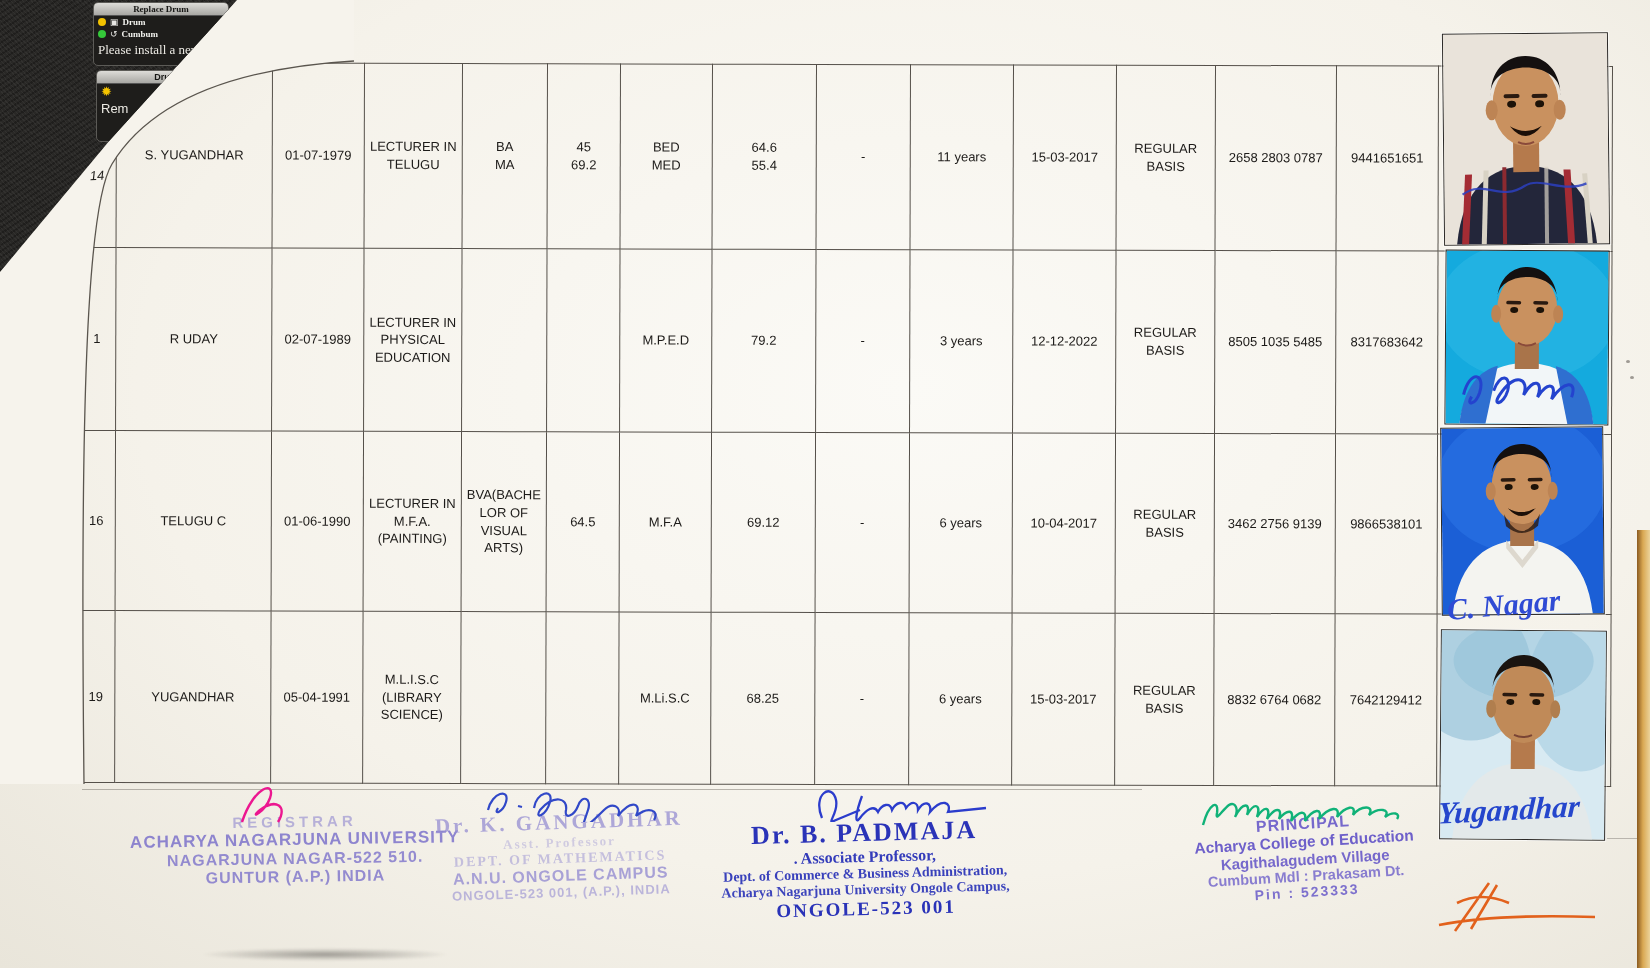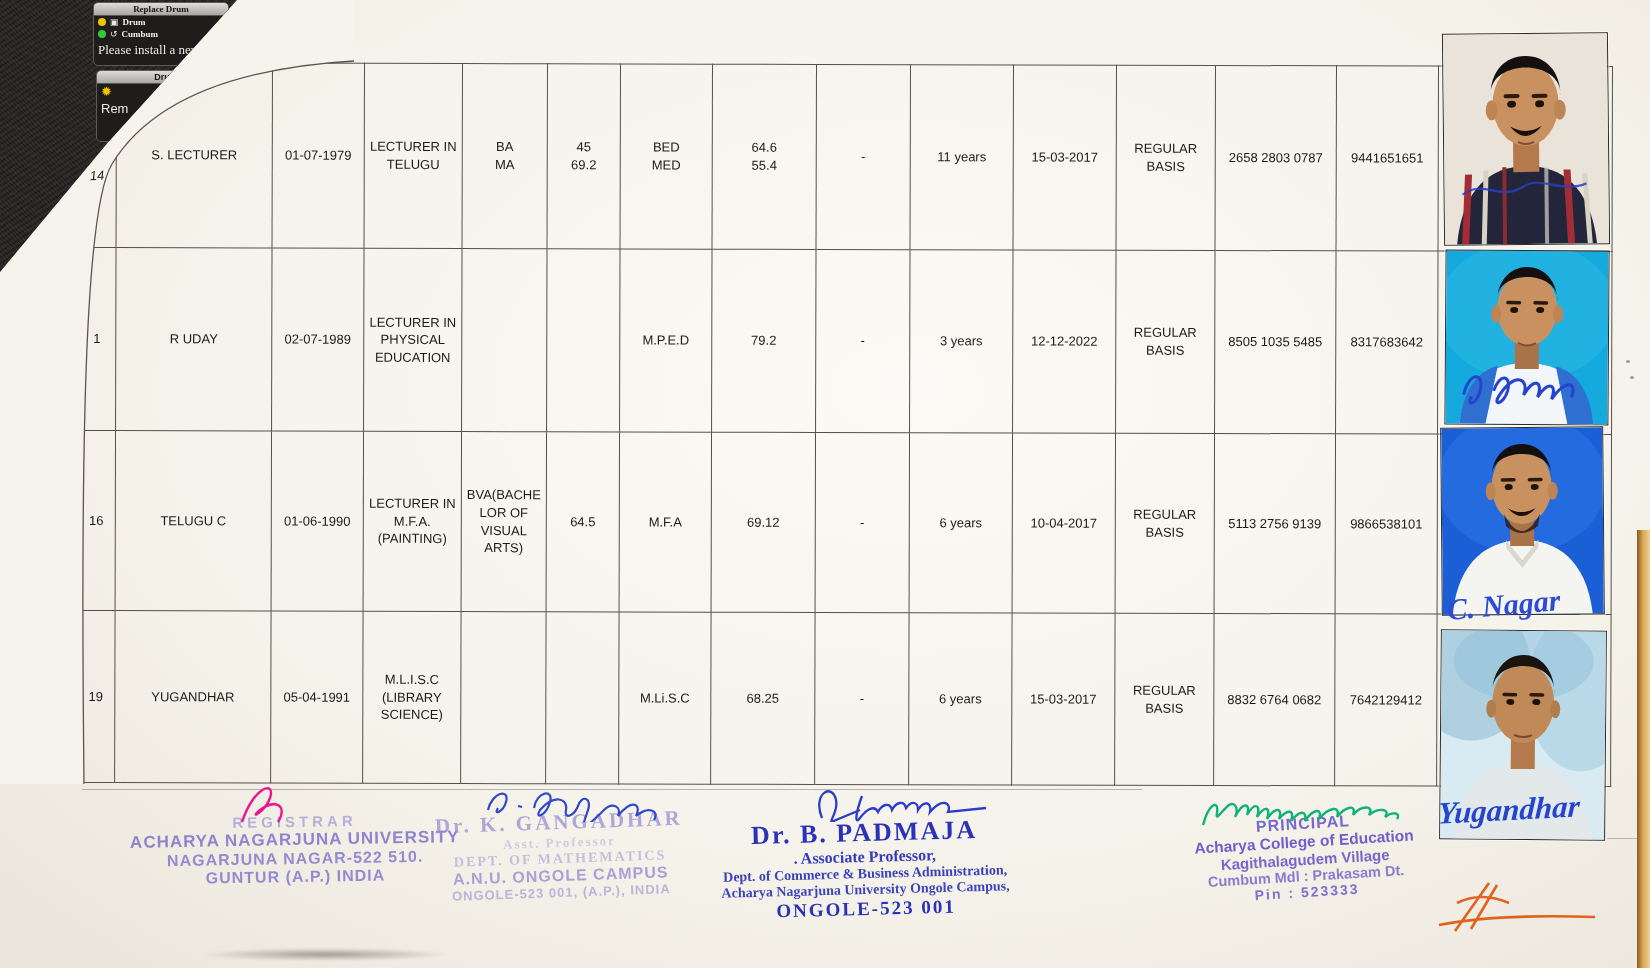--- a/index.html
+++ b/index.html
@@ -74,21 +74,21 @@
         <col style="width:103px">
         <col style="width:103px">
         <col style="width:99px">
       <col style="width:121px">
         <col style="width:102px">
         <col style="width:174px">
     </colgroup>
     <tbody>
         <tr class="r14">
       <td></td>
-      <td class="name-cell">S. LECTURER</td>
+      <td class="name-cell">S. YUGANDHAR</td>
       <td>01-07-1979</td>
       <td>LECTURER IN
 TELUGU</td>
       <td>BA
 MA</td>
       <td>45
 69.2</td>
       <td>BED
 MED</td>
       <td>64.6
@@ -134,21 +134,21 @@
 VISUAL
 ARTS)</td>
       <td>64.5</td>
       <td>M.F.A</td>
       <td>69.12</td>
       <td>-</td>
       <td>6 years</td>
       <td>10-04-2017</td>
       <td>REGULAR
 BASIS</td>
-      <td>5113 2756 9139</td>
+      <td>3462 2756 9139</td>
       <td>9866538101</td>
       <td></td>
     </tr>
     <tr class="r17">
       <td>19</td>
       <td class="name-cell">YUGANDHAR</td>
       <td>05-04-1991</td>
       <td>M.L.I.S.C
 (LIBRARY
 SCIENCE)</td>

